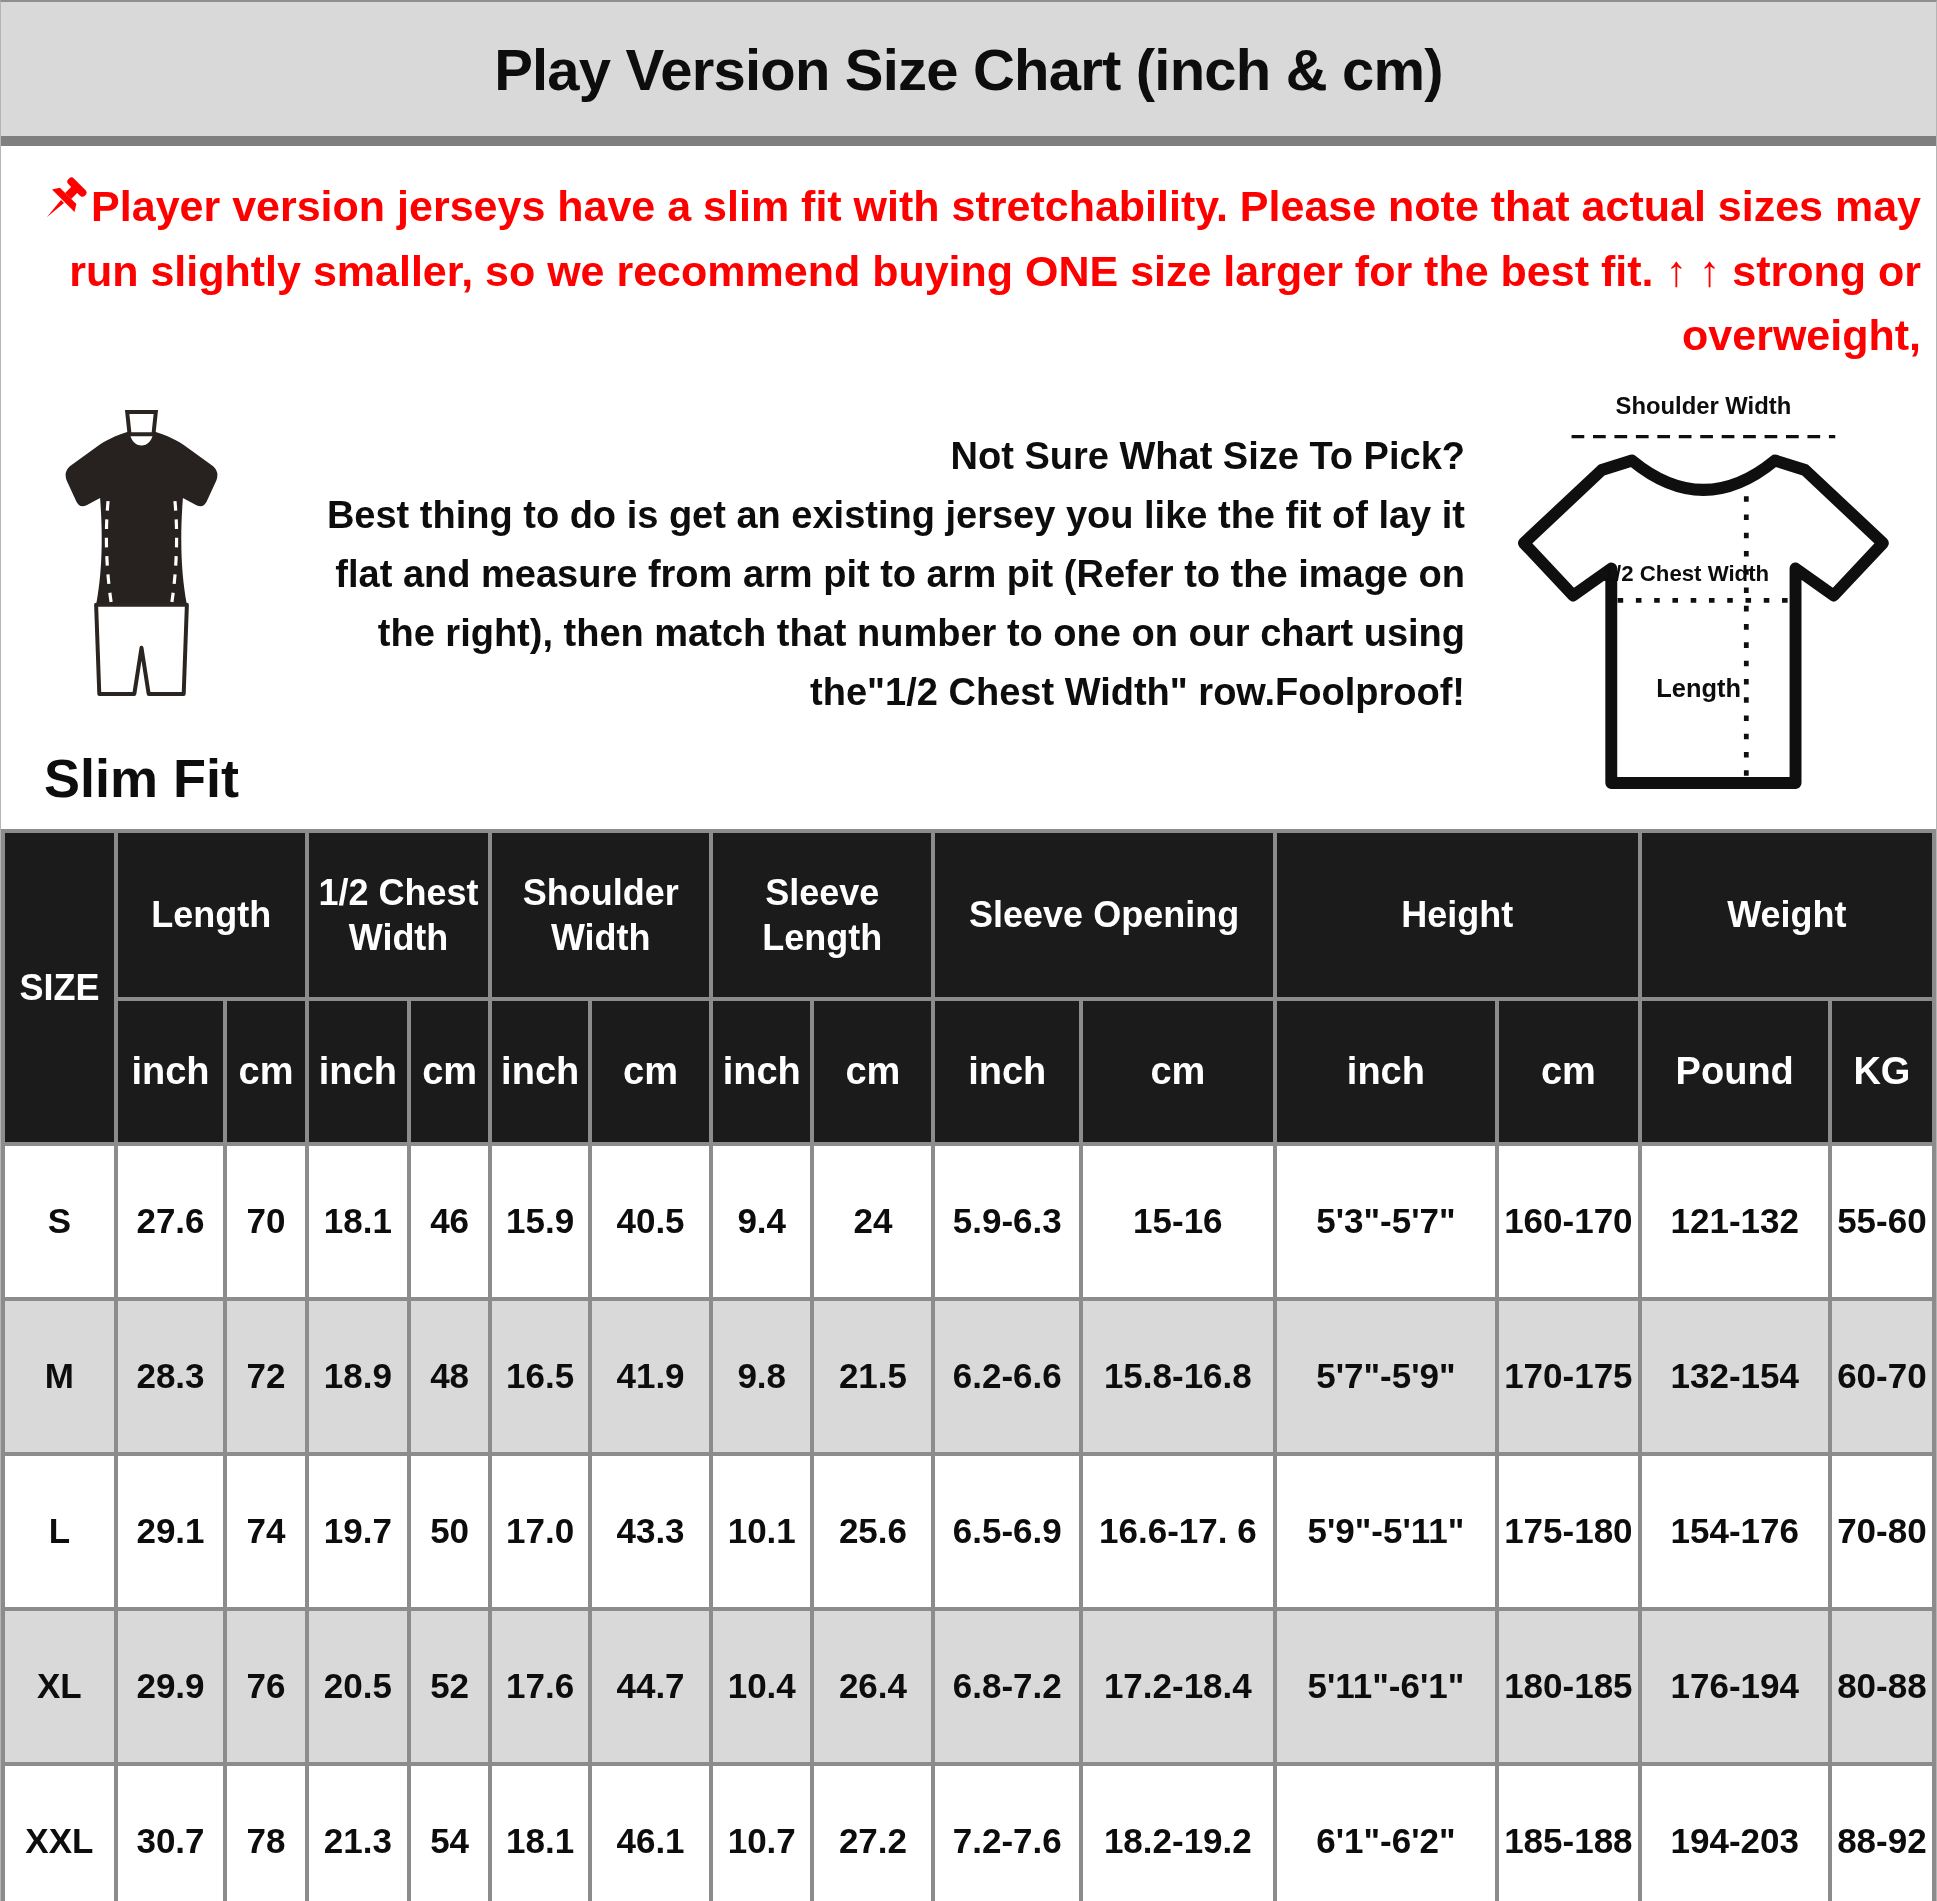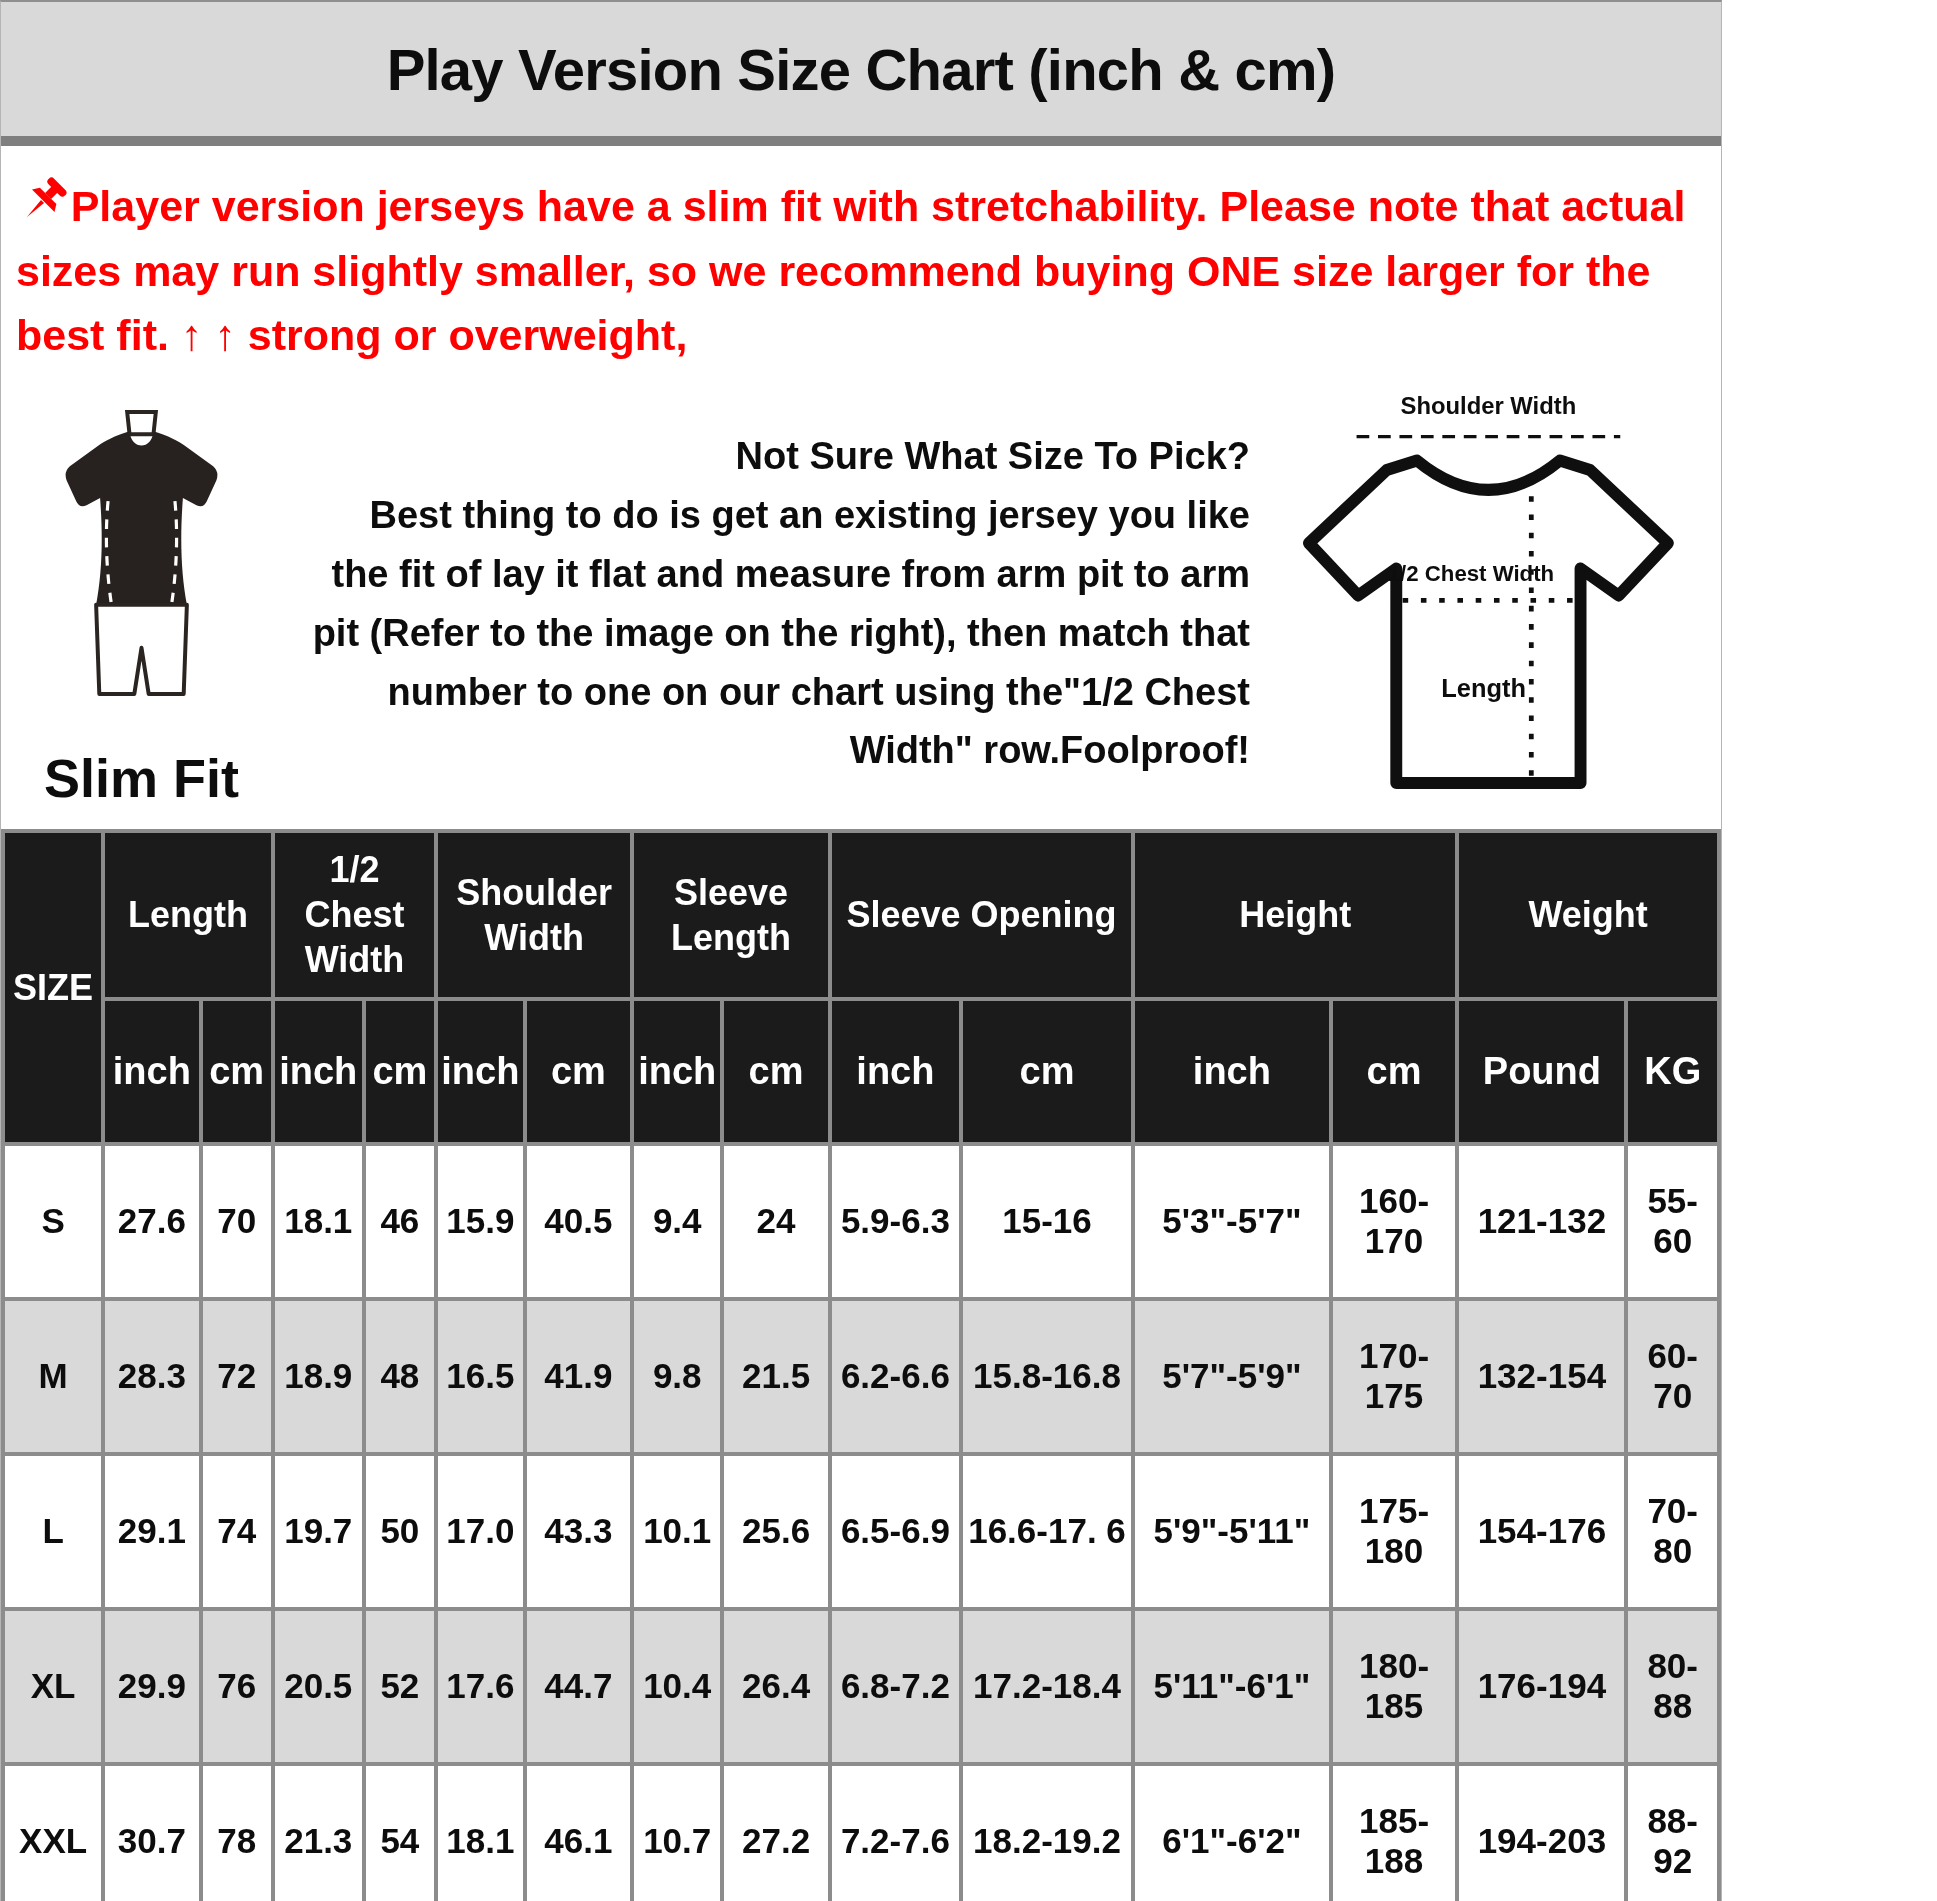--- a/index.html
+++ b/index.html
@@ -1,29 +1,29 @@
 <!DOCTYPE html>
 <html style="font-size:13.2px"><head>
 <meta charset="utf-8">
 <style>
   html,body { margin:0; padding:0; background:#ffffff; font-family:"Liberation Sans", sans-serif; }
   .page {
-    position:relative; width:1722px; height:1902px; box-sizing:border-box;
+    position:relative; width:1937px; height:1902px; box-sizing:border-box;
     background:#ffffff; overflow:hidden;
     border-top:2.5px solid #8f8f8f; border-left:1.7px solid #b5b5b5; border-right:1.7px solid #b5b5b5;
   }
   
   .title-bar {
     height:134px; background:#d9d9d9; border-bottom:10px solid #7f7f7f;
     display:flex; align-items:center; justify-content:center;
   }
   .title-bar h1 { margin:0; font-size:58px; font-weight:bold; color:#0d0d0d; letter-spacing:-0.8px; }
   
   .warning {
-    margin:28px 15px 0 15px; text-align:left;
+    margin:28px 15px 0 15px; text-align:right;
     color:#fe0000; font-weight:bold; font-size:43px; line-height:1.5;
   }
   .warning .pin { width:53px; height:53px; vertical-align:-6.6px; margin-right:1.7px; }
   .warning p { margin:0; }
   
   .mid { display:flex; margin-top:21.5px; align-items:flex-start; }
   .figure-col { width:281px; flex:0 0 281px; text-align:center; padding-top:11.6px; }
   .figure-col svg { display:block; margin:0 auto; }
   .fit-caption { font-size:54px; font-weight:bold; color:#0d0d0d; margin-top:15px; }
   .advice { flex:1; text-align:right; font-weight:bold; color:#0d0d0d;

